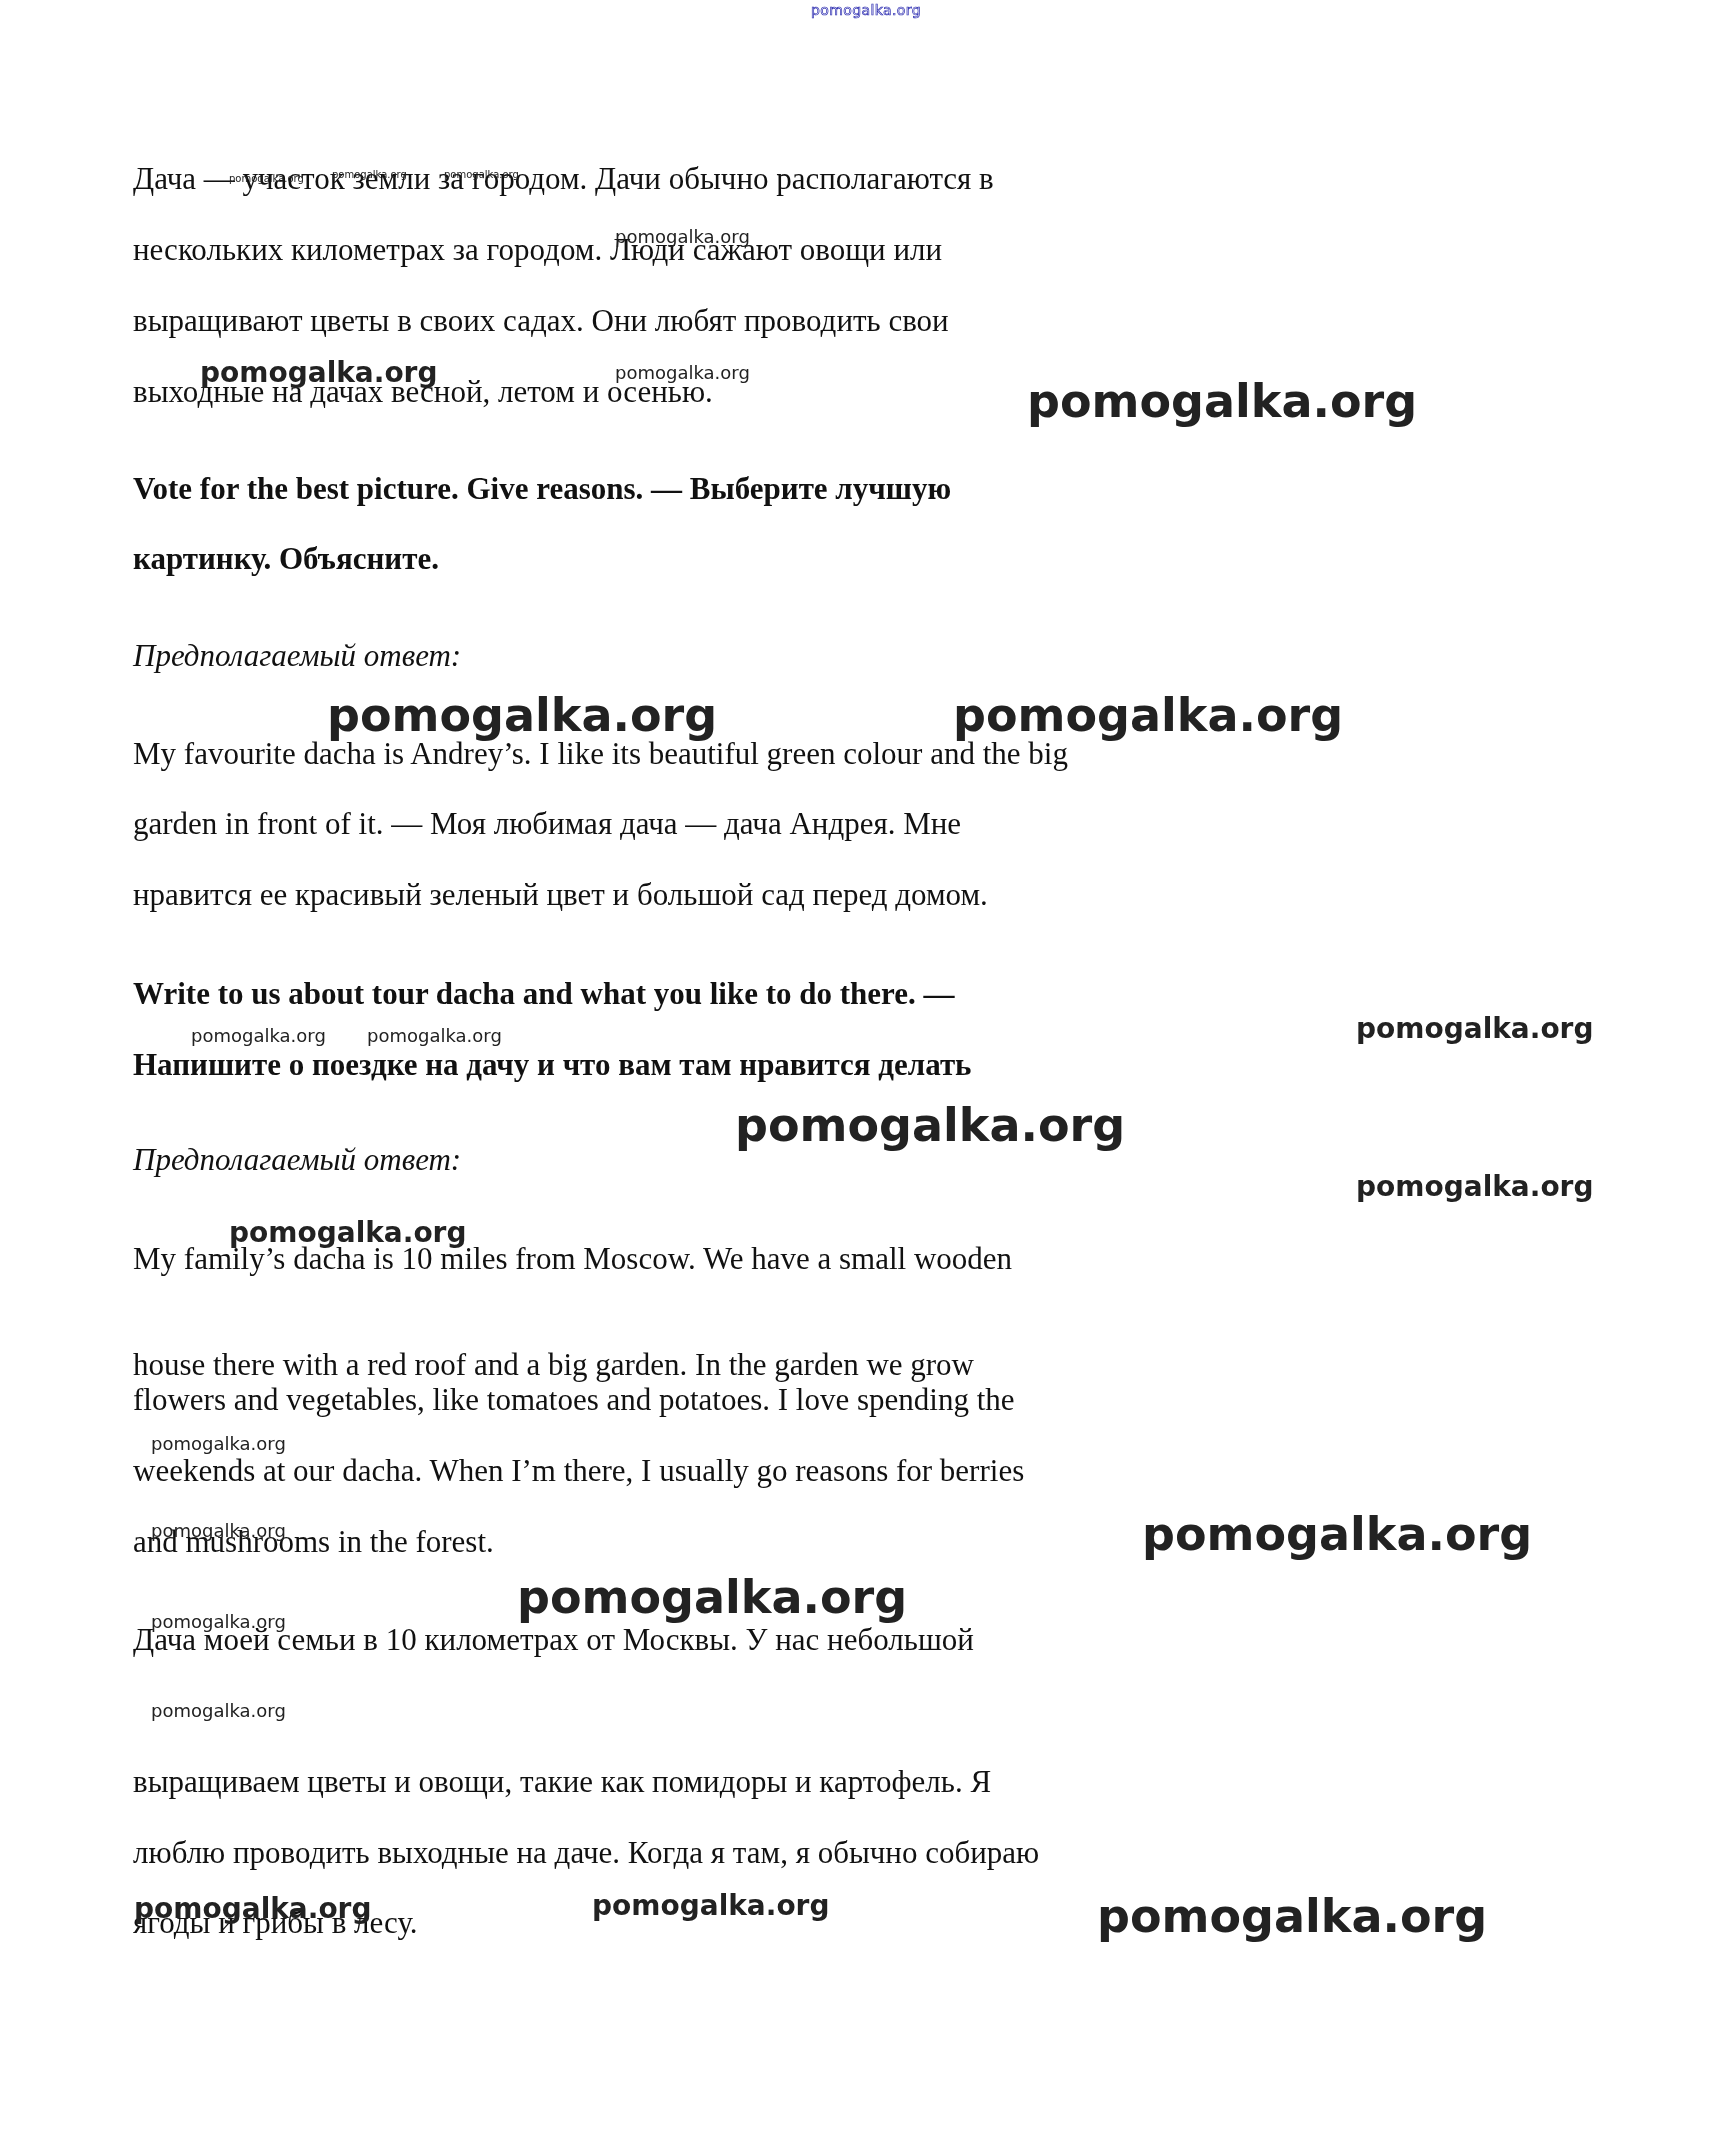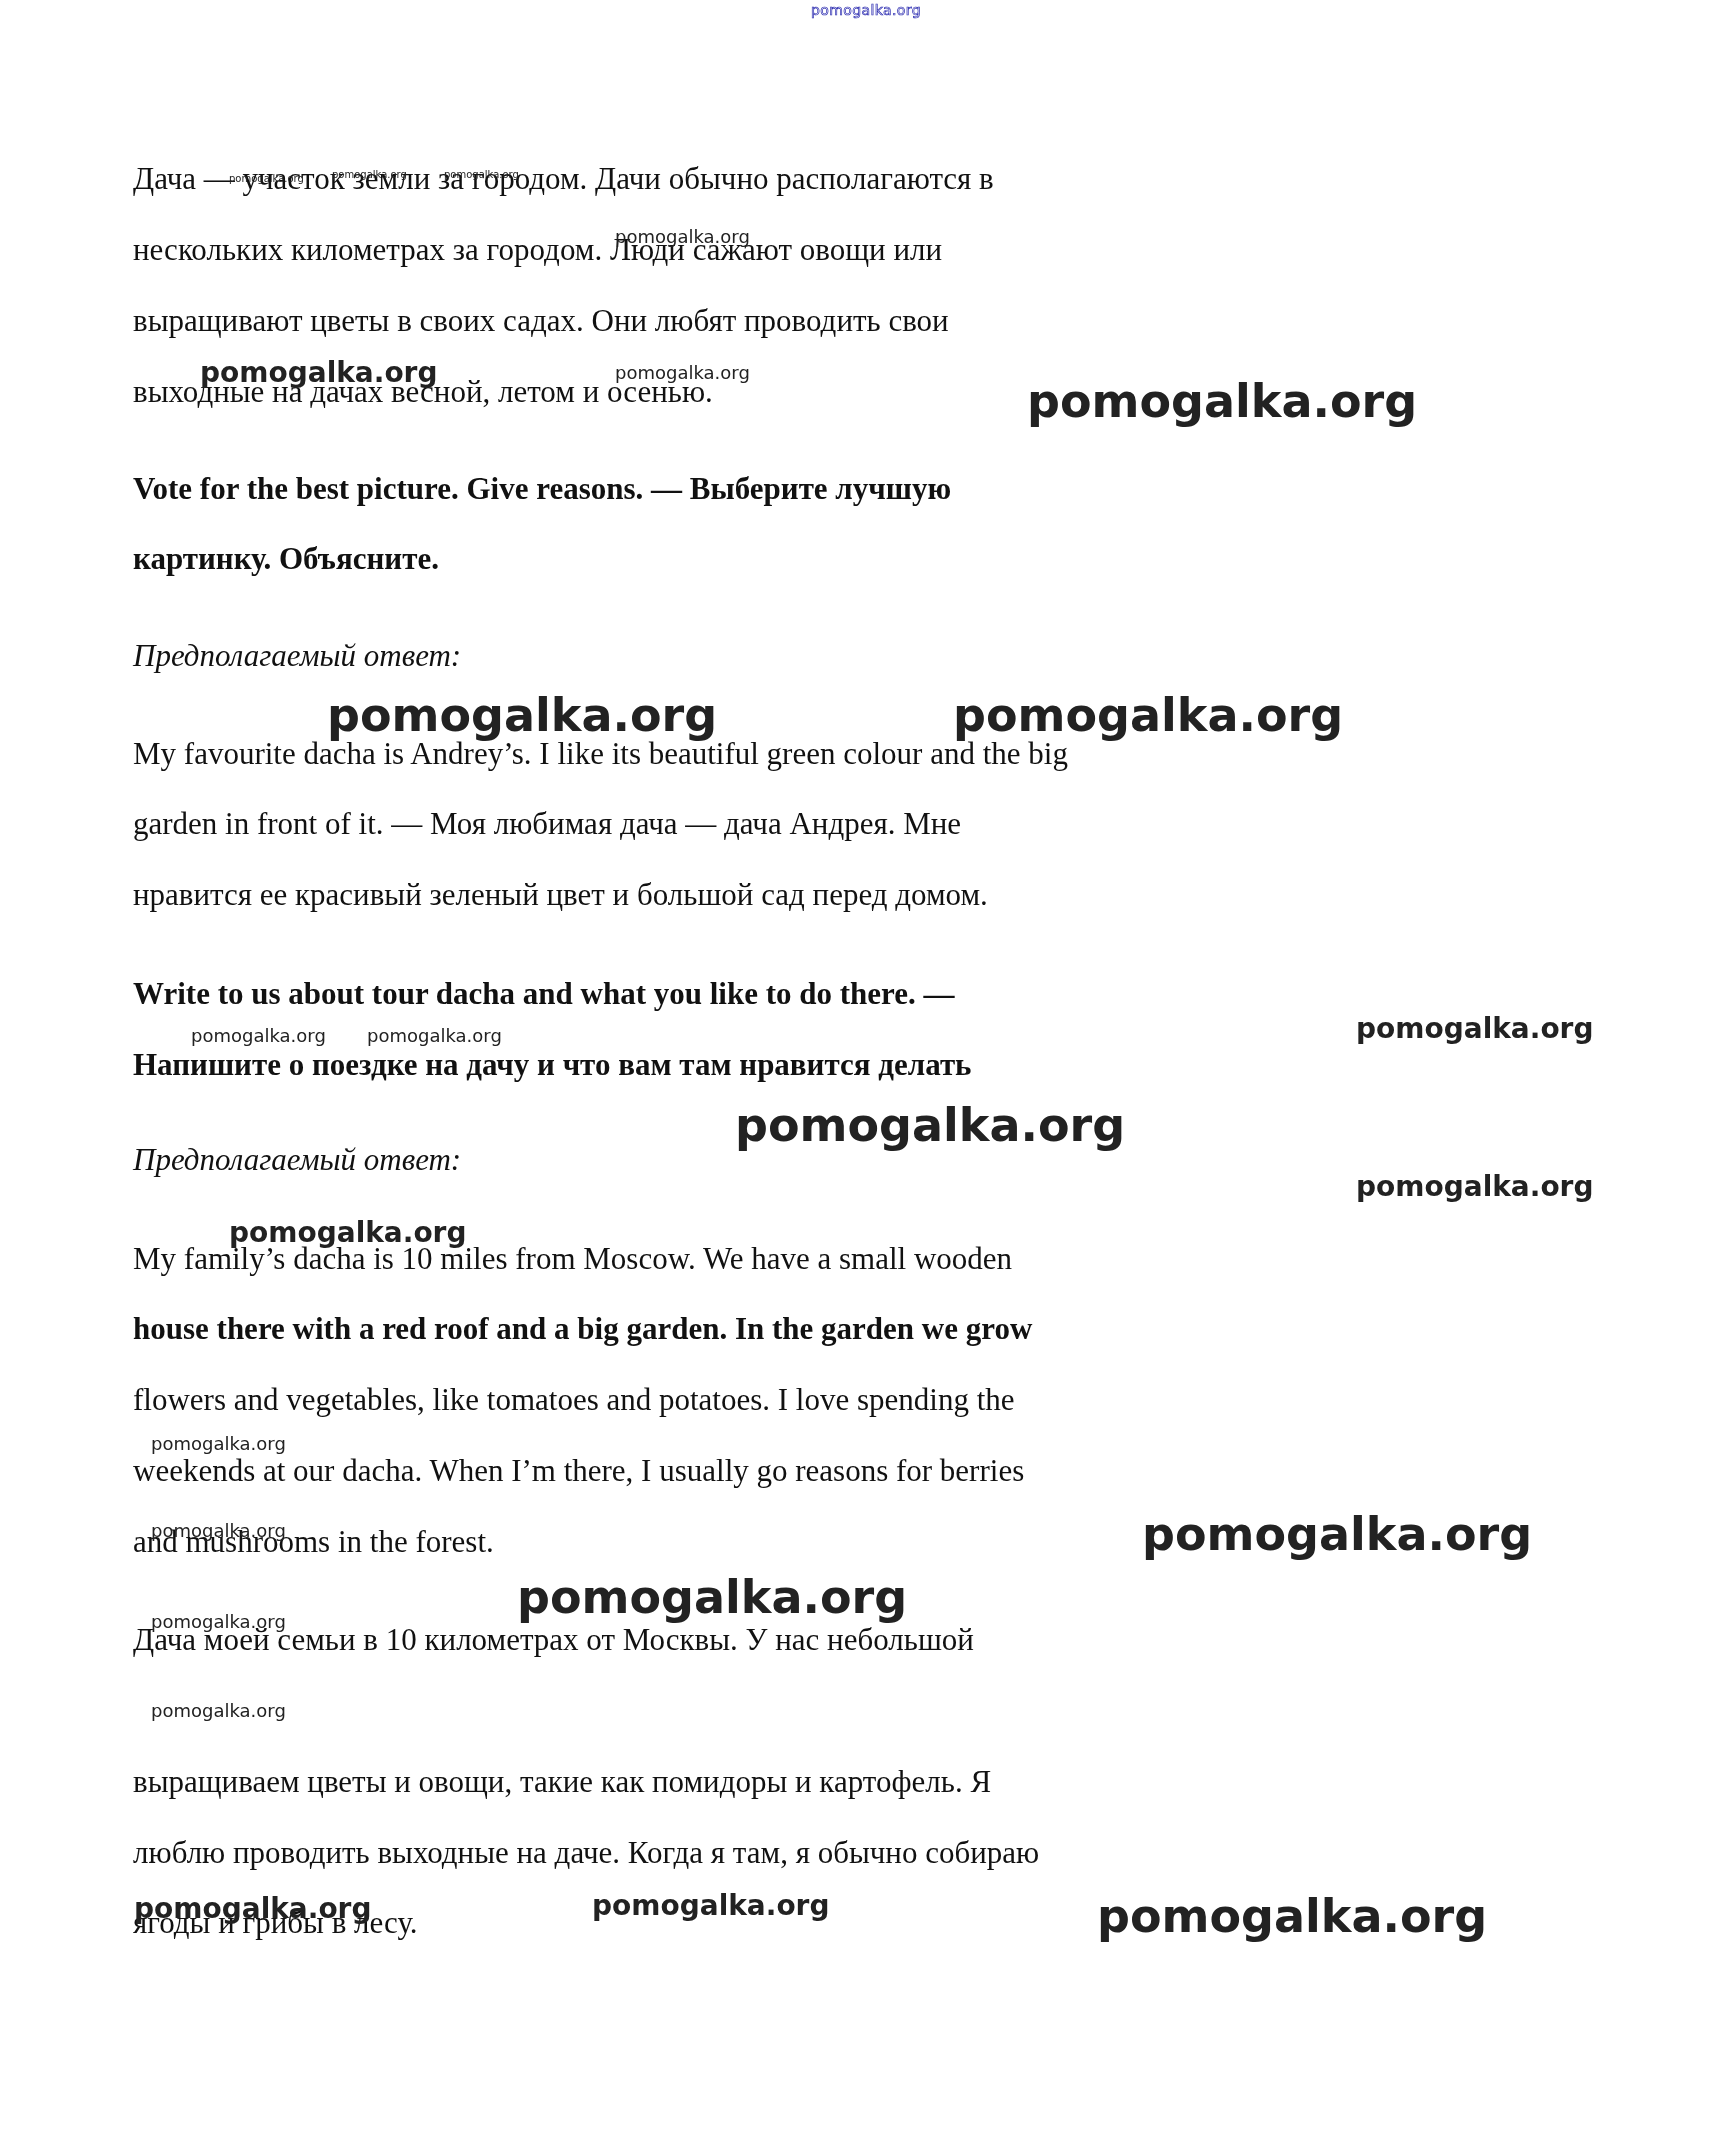--- a/index.html
+++ b/index.html
@@ -41,21 +41,21 @@
   <div class="line bold" style="top:541px;">картинку. Объясните.</div>
   <div class="line ital" style="top:638px;">Предполагаемый ответ:</div>
   <div class="line" style="top:736px;text-align:center;">My favourite dacha is Andrey’s. I like its beautiful green colour and the big</div>
   <div class="line" style="top:806px;">garden in front of it. — Моя любимая дача — дача Андрея. Мне</div>
   <div class="line" style="top:877px;">нравится ее красивый зеленый цвет и большой сад перед домом.</div>
 
   <div class="line bold" style="top:976px;">Write to us about tour dacha and what you like to do there. —</div>
   <div class="line bold" style="top:1047px;">Напишите о поездке на дачу и что вам там нравится делать</div>
   <div class="line ital" style="top:1142px;">Предполагаемый ответ:</div>
   <div class="line" style="top:1241px;">My family’s dacha is 10 miles from Moscow. We have a small wooden</div>
-  <div class="line" style="top:1311px;font-weight:bold;">house there with a red roof and a big garden. In the garden we grow</div>
+  <div class="line" style="top:1347px;">house there with a red roof and a big garden. In the garden we grow</div>
   <div class="line" style="top:1382px;">flowers and vegetables, like tomatoes and potatoes. I love spending the</div>
   <div class="line" style="top:1453px;">weekends at our dacha. When I’m there, I usually go reasons for berries</div>
   <div class="line" style="top:1524px;">and mushrooms in the forest.</div>
 
   <div class="line" style="top:1622px;">Дача моей семьи в 10 километрах от Москвы. У нас небольшой</div>
   <div class="line" style="top:1764px;">выращиваем цветы и овощи, такие как помидоры и картофель. Я</div>
   <div class="line" style="top:1835px;">люблю проводить выходные на даче. Когда я там, я обычно собираю</div>
   <div class="line" style="top:1905px;">ягоды и грибы в лесу.</div>
 
   <div class="wm wm-xs" style="left:229px; top:173px;">pomogalka.org</div>

